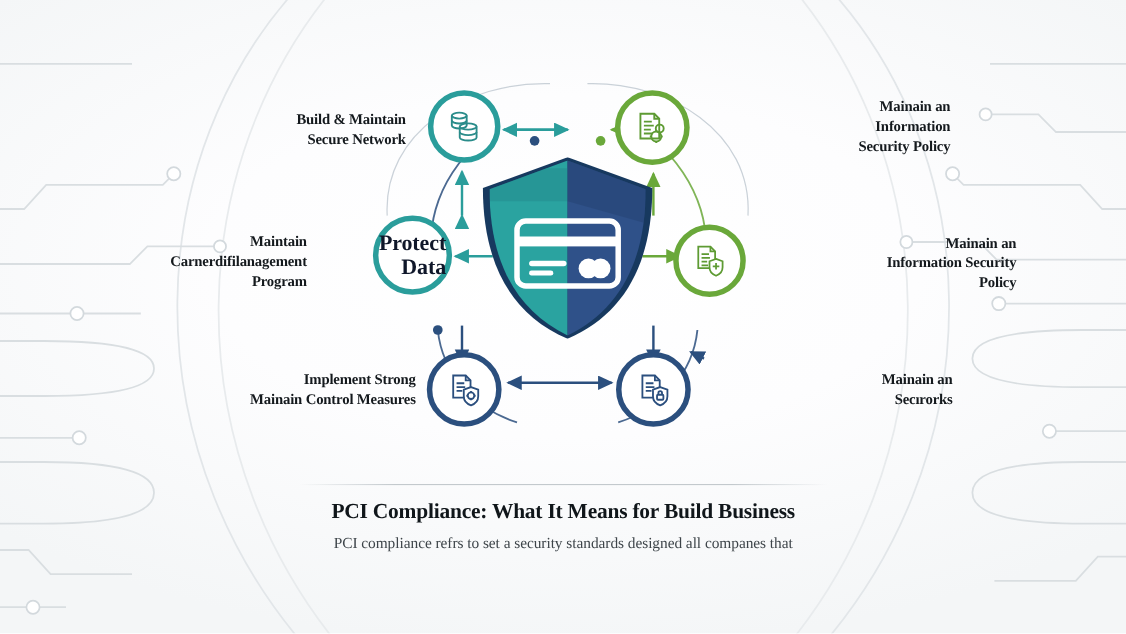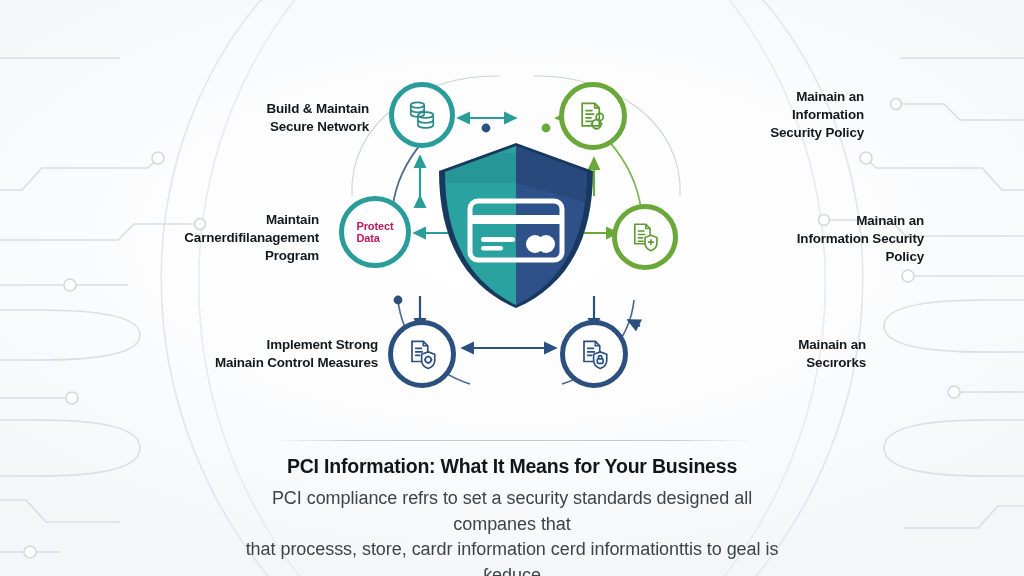--- a/index.html
+++ b/index.html
@@ -6,40 +6,41 @@
   body{
     width:1024px;height:576px;overflow:hidden;
     font-family:"Liberation Sans",sans-serif;
     background:#ffffff;
     position:relative;
   }
   #stage{
     position:absolute;inset:0;
     background:
       radial-gradient(ellipse 70% 60% at 50% 42%, #ffffff 0%, #fdfdfe 45%, #f4f6f7 100%);
+    font-family: Liberation Serif, serif;
   }
   
   #circuit{position:absolute;inset:0;}
   
   #links{position:absolute;inset:0;}
   
   .node{
     position:absolute;
     border-radius:50%;
     background:#ffffff;
     box-sizing:border-box;
     display:flex;align-items:center;justify-content:center;
   }
   .node.teal{border:5px solid #2a9d9b;}
   .node.green{border:5px solid #6aa83a;}
   .node.navy{border:5px solid #2b4f7e;}
   .node svg{display:block;}
   .node-text{
-    font-size:11px;line-height:1.12;font-weight:700;
-    color:#be185d;text-align:left;letter-spacing:-0.1px;
+    font-size:20px;line-height:1.12;font-weight:700;
+    color:#0f172a;text-align:right;letter-spacing:-0.1px;
   }
   
   .label{
     position:absolute;
     font-size:13.4px;line-height:1.34;font-weight:700;
     color:#14191d;letter-spacing:-0.15px;
     white-space:pre-line;
   }
   .label.r{text-align:right;}
   .label.l{text-align:right;}
@@ -52,21 +53,21 @@
   }
   #divider{
     width:480px;height:1px;margin:0 auto 14px auto;
     background:linear-gradient(90deg,rgba(190,196,200,0) 0%,#c3c9cd 18%,#c3c9cd 82%,rgba(190,196,200,0) 100%);
   }
   #headline{
     font-size:19.5px;font-weight:700;color:#10161a;letter-spacing:-0.2px;
     margin:0 0 8px 0;
   }
   #body{
-    font-size:18px;line-height:1.42;color:#3d4449;
+    font-size:14px;line-height:1.42;color:#3d4449;
     width:560px;margin:0 auto;letter-spacing:-0.05px;
   }
   #body .bline{display:block;}
 </style>
 </head>
 <body>
 
 <div id="stage">
 
   <svg id="circuit" viewBox="0 0 1024 576" width="1024" height="576" aria-hidden="true">
@@ -223,21 +224,21 @@
     </span>
   </div>
   <div class="label l" style="left:644px;top:88px;width:220px;">Mainain an
 Information
 Security Policy</div>
 
   <div class="node teal" style="left:339px;top:196px;width:72px;height:72px;">
     <span class="node-text" style="white-space:pre-line;">Protect
 Data</span>
   </div>
-  <div class="label r" style="right:705px;top:211px;width:230px;">Maintain
+  <div class="label r" style="right:745px;top:211px;width:230px;">Maintain
 Carnerdifilanagement
 Program</div>
 
   <div class="node green" style="left:612px;top:204px;width:66px;height:66px;">
     <span>
       <svg viewBox="0 0 40 40" width="34" height="34" aria-hidden="true">
         <g fill="none" stroke="#5e9b33" stroke-width="1.9">
           <path d="M8 5 h13 l5 5 v18 h-18 z"></path>
           <path d="M21 5 v5 h5"></path>
           <path d="M11.5 13 h8 M11.5 17 h9 M11.5 21 h6 M11.5 25 h7"></path>
@@ -280,20 +281,19 @@
           <path d="M24.6 25 v-1.8 a1.9 1.9 0 0 1 3.8 0 v1.8"></path>
         </g>
       </svg>
     </span>
   </div>
   <div class="label l" style="left:646px;top:336px;width:220px;">Mainain an
 Secırorks</div>
 
   <div id="caption">
     <div id="divider"></div>
-    <h1 id="headline">PCI Information: What It Means for Your Business</h1>
+    <h1 id="headline">PCI Compliance: What It Means for Build Business</h1>
     <p id="body">
       <span class="bline">PCI compliance refrs to set a security standards designed all companes that</span>
-      <span class="bline">that processs, store, cardr information cerd informationttis to geal is ƙeduce</span>
     </p>
   </div>
 
 </div>
 
 </body></html>

